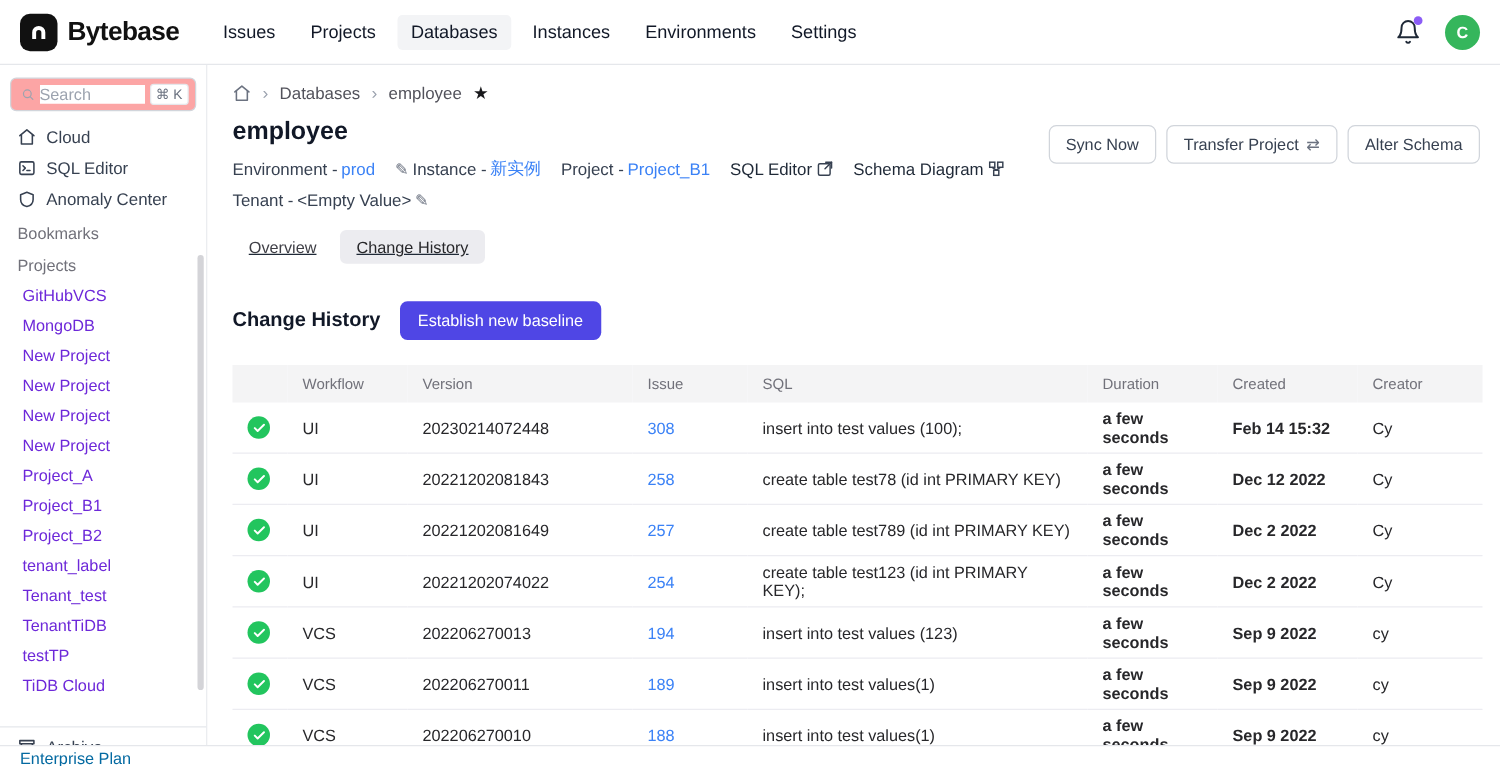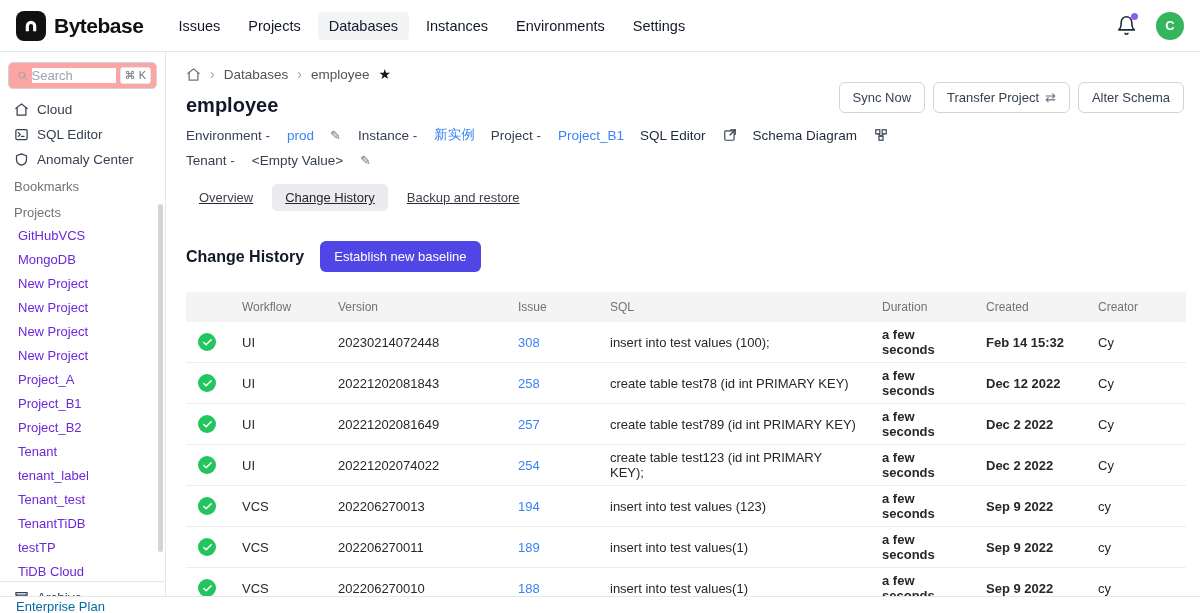--- a/index.html
+++ b/index.html
@@ -46,25 +46,25 @@
 
   
   .main { flex:1; padding:14px 16px 0 20px; position:relative; overflow:hidden; background:#fff; }
   .breadcrumb { display:flex; align-items:center; gap:9px; font-size:13.5px; color:#52525b; }
   .crumb-sep { color:#9ca3af; font-size:14px; }
   .crumb-star { color:#18181b; font-size:14px; cursor:pointer; }
   .head-flex { display:flex; align-items:flex-start; }
   .head-left { flex:1; min-width:0; }
   .page-title { font-size:20px; font-weight:700; color:#111827; margin-top:12px; }
   .meta-line { display:flex; align-items:center; gap:16px; margin-top:9px; font-size:13.5px; color:#374151; flex-wrap:nowrap; }
-  .meta-item { display:flex; align-items:center; gap:17px; white-space:nowrap; }
+  .meta-item { display:flex; align-items:center; gap:3px; white-space:nowrap; }
   a.blue { color:#3b82f6; text-decoration:none; cursor:pointer; }
   .pen { color:#6b7280; font-size:13px; cursor:pointer; }
   .meta-strong { font-weight:500; color:#1f2937; }
-  .actions { display:flex; gap:8px; }
+  .actions { display:flex; gap:8px; margin-top:18px; }
   .btn { background:#fff; border:1px solid #d1d5db; border-radius:6px; padding:7px 13px; font-size:13px; font-weight:500;
     color:#374151; cursor:pointer; display:flex; align-items:center; gap:6px; font-family:"Liberation Sans", sans-serif; white-space:nowrap; }
   .btn-icon { color:#6b7280; font-size:13px; }
   .tabs { display:flex; gap:6px; margin-top:16px;text-decoration:underline; }
   .tab { font-size:13px; color:#3f3f46; padding:6px 13px; border-radius:5px; cursor:pointer; }
   .tab.active { background:#ececf0; font-weight:500; color:#27272a; }
 
   .section-head { display:flex; align-items:center; gap:16px; margin-top:30px; }
   .section-title { font-size:16px; font-weight:700; color:#111827; }
   .btn-primary { background:#4f46e5; color:#fff; border:none; border-radius:6px; padding:8px 14px; font-size:13px; font-weight:500;
@@ -168,21 +168,20 @@
   <div class="proj-item">New Project</div>
 
   <div class="proj-item">New Project</div>
 
   <div class="proj-item">Project_A</div>
 
   <div class="proj-item">Project_B1</div>
 
   <div class="proj-item">Project_B2</div>
 
-  <div class="proj-item">Tenant</div>
 
   <div class="proj-item">tenant_label</div>
 
   <div class="proj-item">Tenant_test</div>
 
   <div class="proj-item">TenantTiDB</div>
 
   <div class="proj-item">testTP</div>
 
   <div class="proj-item">TiDB Cloud</div>
@@ -271,21 +270,20 @@
           </button>
           <button class="btn">Alter Schema</button>
         </div>
       </div>
 
       <div class="tabs">
   <span class="tab activatable">Overview</span>
 
   <span class="tab activatable active">Change History</span>
 
-  <span class="tab activatable">Backup and restore</span>
 </div>
 
       <div class="section-head">
         <span class="section-title">Change History</span>
         <button class="btn-primary">Establish new baseline</button>
       </div>
 
       <table class="history">
         <colgroup>
           <col class="c-status">

